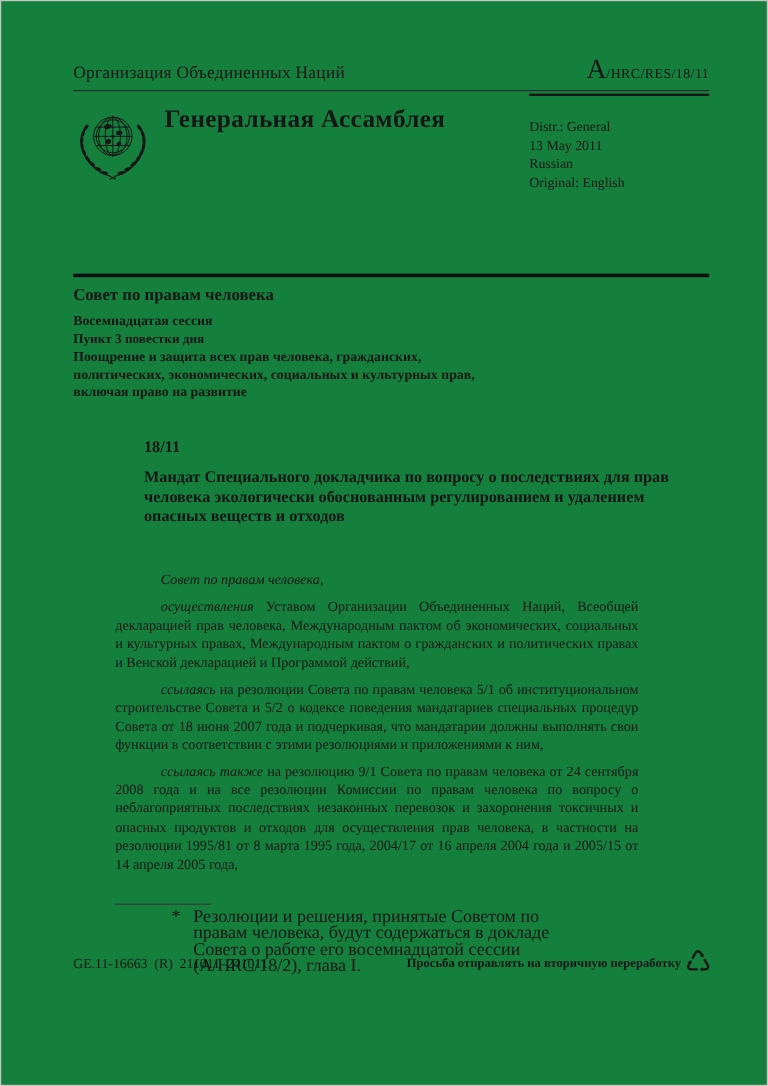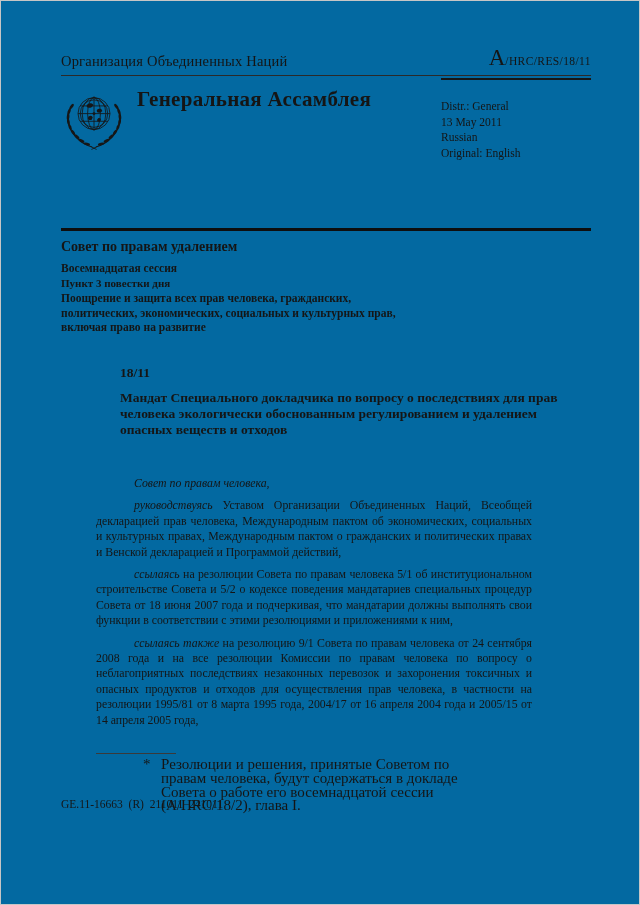--- a/index.html
+++ b/index.html
@@ -1,18 +1,18 @@
 <!DOCTYPE html>
 <html lang="ru"><head>
 <meta charset="utf-8">
 <style>
   html,body{margin:0;padding:0;background:#ffffff;}
   .page{
     position:relative;width:640px;height:905px;box-sizing:border-box;
-    background:#0369a1;border:1px solid #c6c6c6;overflow:hidden;
+    background:#15803d;border:1px solid #c6c6c6;overflow:hidden;
     font-family:"Liberation Serif","DejaVu Serif",serif;color:#151515;
   }
   
   .org-name{position:absolute;left:60px;top:52px;font-size:14.5px;letter-spacing:.2px;}
   .doc-symbol{position:absolute;right:48px;top:44px;text-align:right;white-space:nowrap;}
   .doc-symbol .big{font-size:23px;}
   .doc-symbol .rest{font-size:11.5px;letter-spacing:.4px;}
   .head-rule{position:absolute;left:60px;right:48px;top:74px;border-top:1px solid #2a2a2a;}
   .symbol-rule{position:absolute;left:440px;right:48px;top:77px;height:2px;background:#161616;}
   .emblem{position:absolute;left:61px;top:83px;width:64px;height:72px;}
@@ -97,34 +97,38 @@
   <div class="distr">
     <div>Distr.: General</div>
     <div>13 May 2011</div>
     <div>Russian</div>
     <div>Original: English</div>
   </div>
 
   <div class="thick-rule"></div>
 
   <div class="session">
-    <div class="council">Совет по правам удалением</div>
+    <div class="council">Совет по правам человека</div>
     <div class="session-line">Восемнадцатая сессия</div>
     <div class="agenda-item">Пункт 3 повестки дня</div>
     <div class="agenda-title">Поощрение и защита всех прав человека, гражданских, политических, экономических, социальных и культурных прав, включая право на развитие</div>
   </div>
 
   <div class="res-number">18/11</div>
   <div class="res-subtitle">Мандат Специального докладчика по вопросу о последствиях для прав человека экологически обоснованным регулированием и удалением опасных веществ и отходов</div>
 
   <div class="body-block">
     <p><span class="lead">Совет по правам человека,</span><span></span></p>
-    <p><span class="lead">руководствуясь</span><span> Уставом Организации Объединенных Наций, Всеобщей декларацией прав человека, Международным пактом об экономических, социальных и культурных правах, Международным пактом о гражданских и политических правах и Венской декларацией и Программой действий,</span></p>
+    <p><span class="lead">осуществления</span><span> Уставом Организации Объединенных Наций, Всеобщей декларацией прав человека, Международным пактом об экономических, социальных и культурных правах, Международным пактом о гражданских и политических правах и Венской декларацией и Программой действий,</span></p>
     <p><span class="lead">ссылаясь</span><span> на резолюции Совета по правам человека 5/1 об институциональном строительстве Совета и 5/2 о кодексе поведения мандатариев специальных процедур Совета от 18 июня 2007 года и подчеркивая, что мандатарии должны выполнять свои функции в соответствии с этими резолюциями и приложениями к ним,</span></p>
     <p><span class="lead">ссылаясь также</span><span> на резолюцию 9/1 Совета по правам человека от 24 сентября 2008 года и на все резолюции Комиссии по правам человека по вопросу о неблагоприятных последствиях незаконных перевозок и захоронения токсичных и опасных продуктов и отходов для осуществления прав человека, в частности на резолюции 1995/81 от 8 марта 1995 года, 2004/17 от 16 апреля 2004 года и 2005/15 от 14 апреля 2005 года,</span></p>
   </div>
 
   <div class="footnote-rule"></div>
   <div class="footnote"><span class="mark">*</span><span>Резолюции и решения, принятые Советом по правам человека, будут содержаться в докладе Совета о работе его восемнадцатой сессии (A/HRC/18/2), глава I.</span></div>
 
   <div class="footer-ge">GE.11-16663  (R)  211011  241011</div>
+  <div class="footer-right">
+    <span class="recycle-note">Просьба отправлять на вторичную переработку</span>
+    <span class="recycle-glyph">♺</span>
+  </div>
 
 </div>
 
 </body></html>

